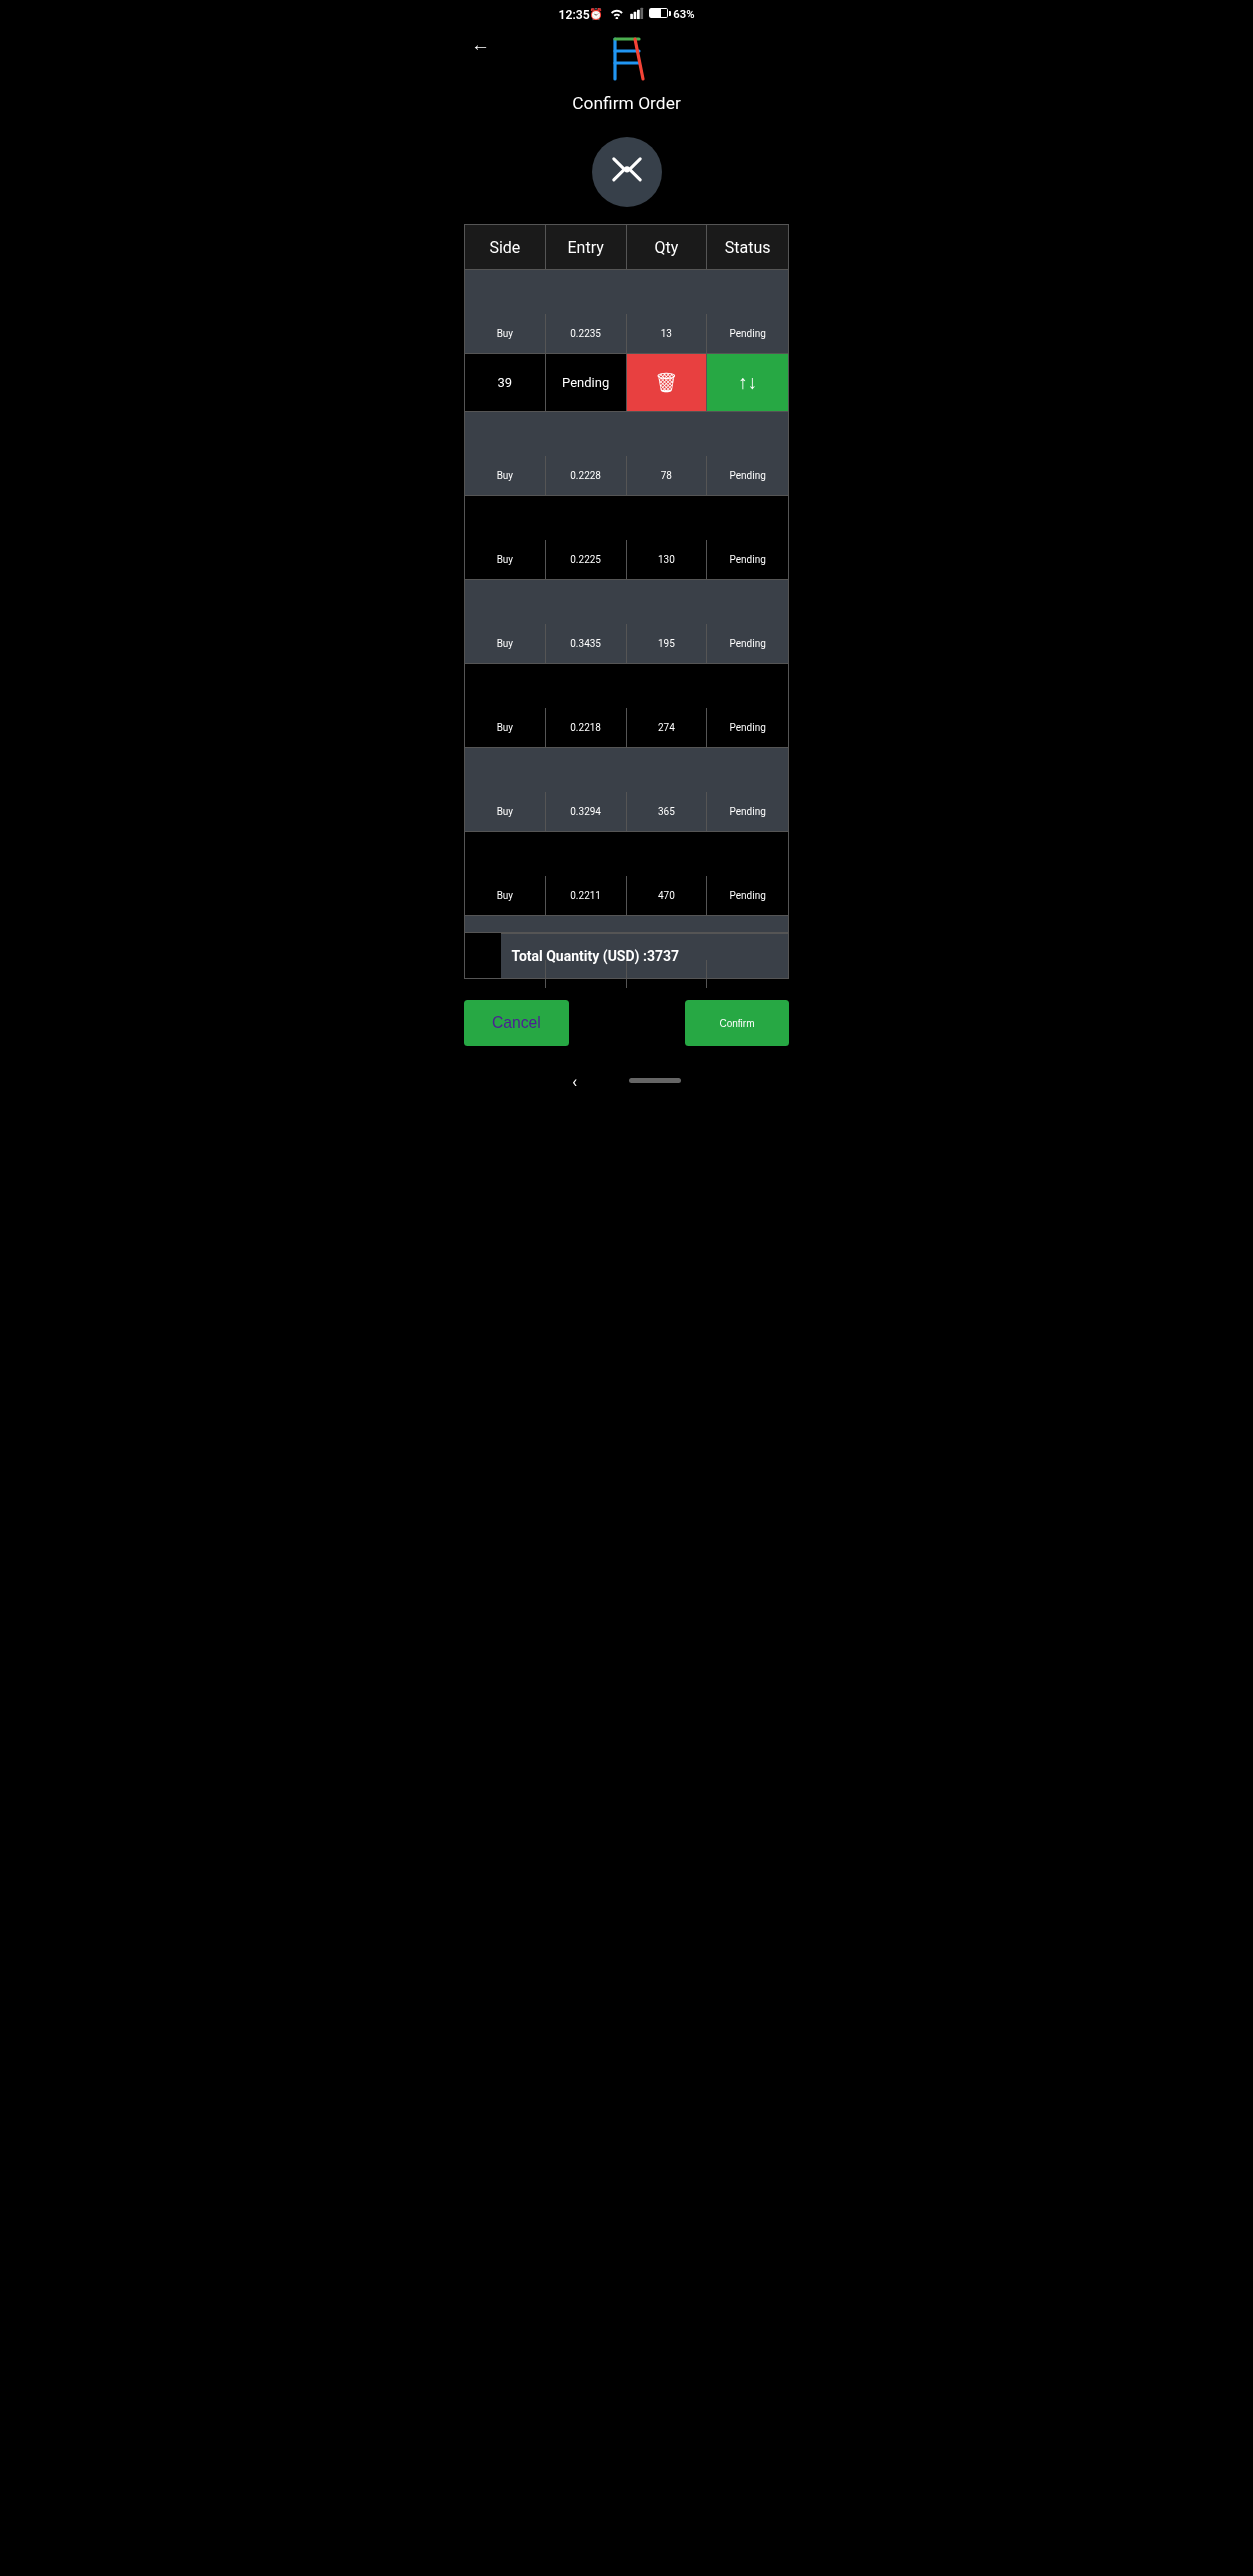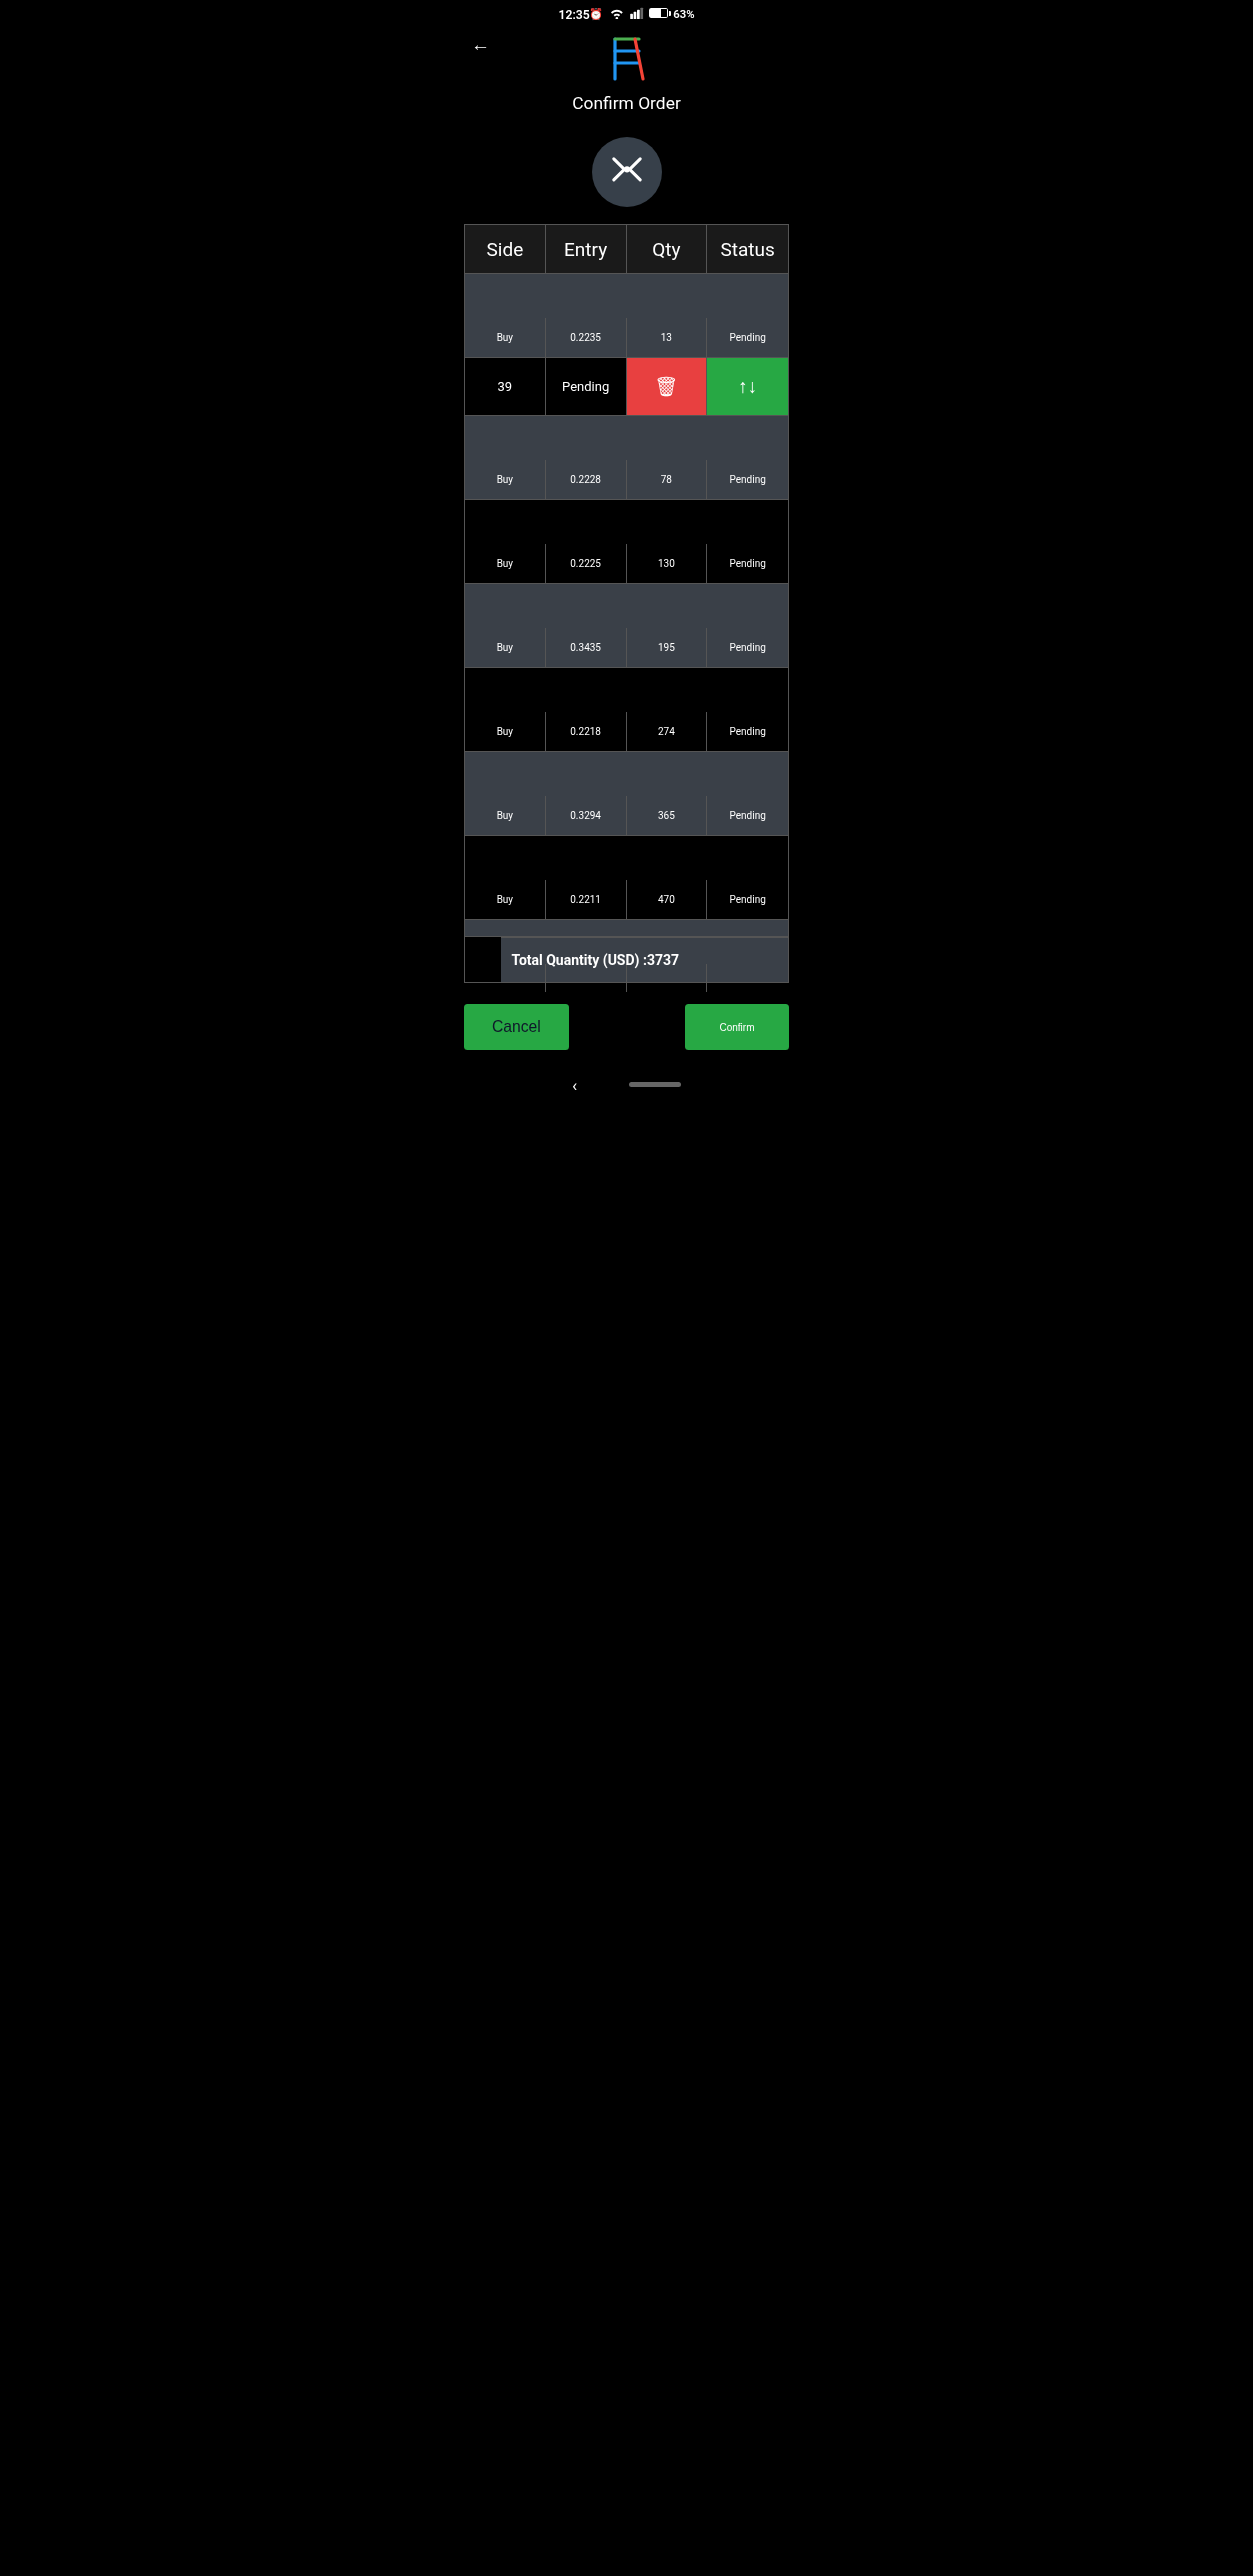--- a/index.html
+++ b/index.html
@@ -89,21 +89,21 @@
     }
     .table-header-row {
       display: grid;
       grid-template-columns: 1fr 1fr 1fr 1fr;
       background: #1a1a1a;
       border-bottom: 0.9px solid #555;
     }
     .table-header-row .th {
       padding: 12.2px 5.2px;
       text-align: center;
-      font-size: 19px;
+      font-size: 16px;
       color: #fff;
       font-weight: 400;
       border-right: 0.9px solid #555;
     }
     .table-header-row .th:last-child { border-right: none; }
 
     .table-row {
       display: grid;
       grid-template-columns: 1fr 1fr 1fr 1fr;
       border-bottom: 0.9px solid #555;
@@ -175,21 +175,21 @@
 
     
     .bottom-actions {
       display: flex;
       justify-content: space-between;
       padding: 14px 7px;
       margin-top: 7px;
     }
     .btn-cancel {
       background: #27a844;
-      color: #0f172a;
+      color: #4c1d95;
       border: none;
       border-radius: 3.5px;
       padding: 14px 28px;
       font-size: 15.7px;
       cursor: pointer;
       min-width: 104px;
     }
     .btn-confirm {
       background: #27a844;
       color: #fff;

